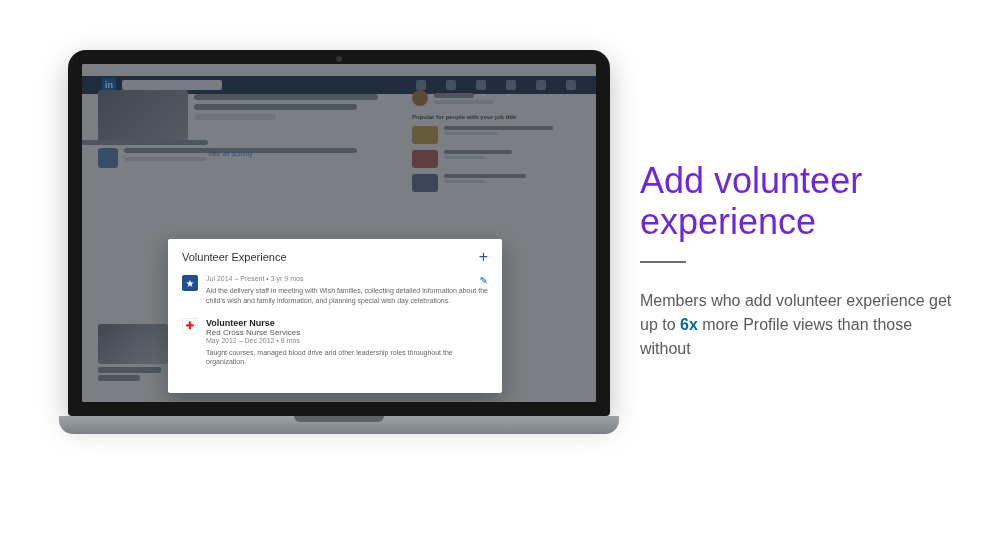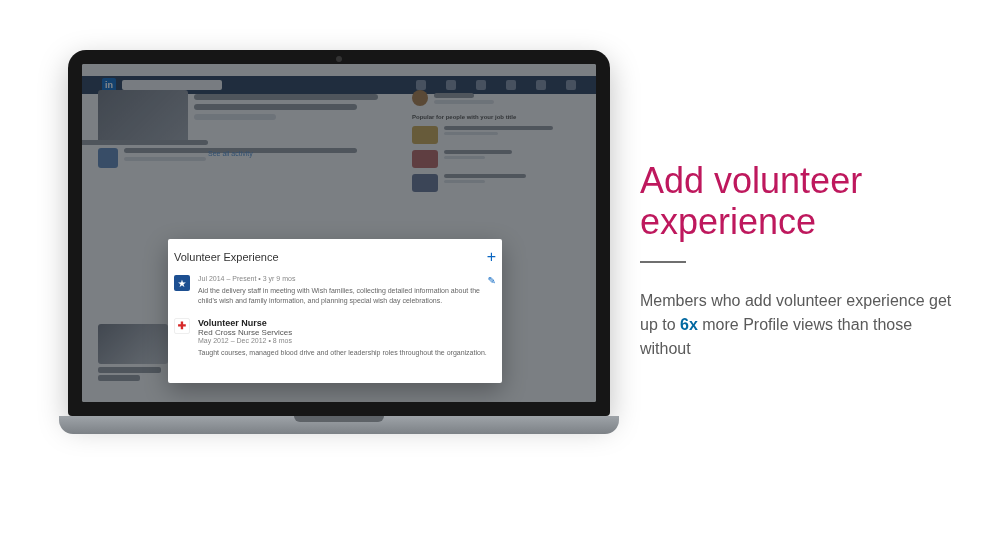--- a/index.html
+++ b/index.html
@@ -3,21 +3,21 @@
 <meta charset="utf-8">
 <style>
   * { box-sizing: border-box; margin: 0; padding: 0; }
   html, body { width: 991px; height: 557px; font-family: -apple-system, BlinkMacSystemFont, "Segoe UI", Arial, sans-serif; background: #fff; overflow: hidden; }
 
   .stage { position: relative; width: 991px; height: 557px; }
 
   
   .right-col { position: absolute; left: 640px; top: 160px; width: 320px; }
   .step-label { font-size: 14px; letter-spacing: 3px; color: #6f6f6f; text-transform: uppercase; margin-bottom: 12px; }
-  .headline { font-size: 36px; line-height: 1.15; color: #be185d; font-weight: 400; margin-bottom: 18px; }
+  .headline { font-size: 36px; line-height: 1.15; color: #6d28d9; font-weight: 400; margin-bottom: 18px; }
   .divider { width: 46px; height: 2px; background: #6f6f6f; margin-bottom: 26px; }
   .body-text { font-size: 16px; line-height: 1.5; color: #5a5a5a; }
   .body-text .emph { color: #0369a1; font-weight: 700; }
 
   
   .laptop { position: absolute; left: 68px; top: 50px; width: 542px; }
   .bezel { position: relative; width: 542px; height: 366px; background: #161616; border-radius: 18px 18px 4px 4px; padding: 14px 14px 14px 14px; box-shadow: 0 10px 30px rgba(0,0,0,0.25); }
   .camera { position: absolute; top: 6px; left: 50%; transform: translateX(-50%); width: 6px; height: 6px; background: #333; border-radius: 50%; }
   .base { position: relative; width: 560px; height: 18px; margin-left: -9px; background: linear-gradient(#9ea3a8,#7c8186); border-radius: 0 0 14px 14px; }
   .base::before { content: ""; position: absolute; left: 50%; top: 0; transform: translateX(-50%); width: 90px; height: 6px; background: #5d6267; border-radius: 0 0 8px 8px; }
@@ -49,21 +49,21 @@
   .li-exp .lines { flex: 1; }
 
   .li-right .person { display: flex; gap: 6px; align-items: center; margin-bottom: 8px; }
   .li-right .avatar { width: 16px; height: 16px; background: #a57848; border-radius: 50%; }
   .li-right .plines { flex: 1; }
   .li-right h6 { font-size: 6px; color: #4c4c4c; font-weight: 600; margin: 6px 0; }
   .li-right .card { display: flex; gap: 6px; margin-bottom: 6px; }
   .li-right .card .thumb { width: 26px; height: 18px; border-radius: 3px; }
 
   
-  .popup { position: absolute; z-index: 10; left: 86px; top: 175px; width: 334px; background: #fff; border-radius: 2px; box-shadow: 0 8px 24px rgba(0,0,0,0.3); padding: 10px 6px 14px; font-size: 9px; color: #444; }
+  .popup { position: absolute; z-index: 10; left: 86px; top: 175px; width: 334px; background: #fff; border-radius: 2px; box-shadow: 0 8px 24px rgba(0,0,0,0.3); padding: 10px 14px 14px; font-size: 9px; color: #444; }
   .popup-head { display: flex; align-items: center; justify-content: space-between; margin-bottom: 10px; }
   .popup-title { font-size: 11px; color: #333; }
   .add-btn { color: #0a66c2; font-size: 16px; font-weight: 300; line-height: 1; cursor: pointer; }
 
   .entry { position: relative; display: flex; gap: 8px; margin-bottom: 12px; }
   .entry .logo { width: 16px; height: 16px; flex-shrink: 0; display: flex; align-items: center; justify-content: center; font-size: 10px; color: #fff; border-radius: 2px; }
   .entry .logo.blue { background: #1d4f91; }
   .entry .logo.white { background: #fff; color: #d62828; font-weight: 700; border: 1px solid #eee; }
   .entry .content { flex: 1; }
   .entry .role { font-size: 9px; font-weight: 600; color: #222; }

